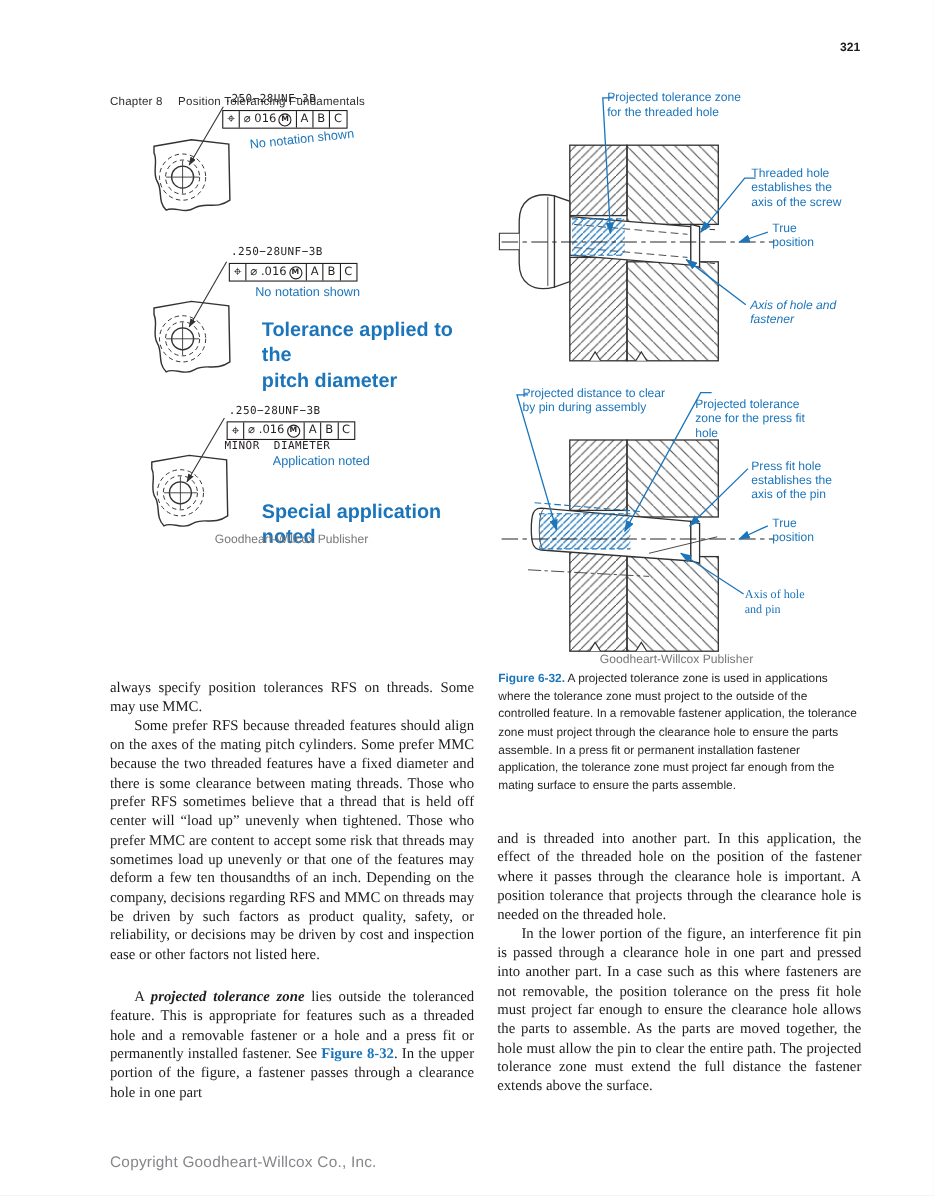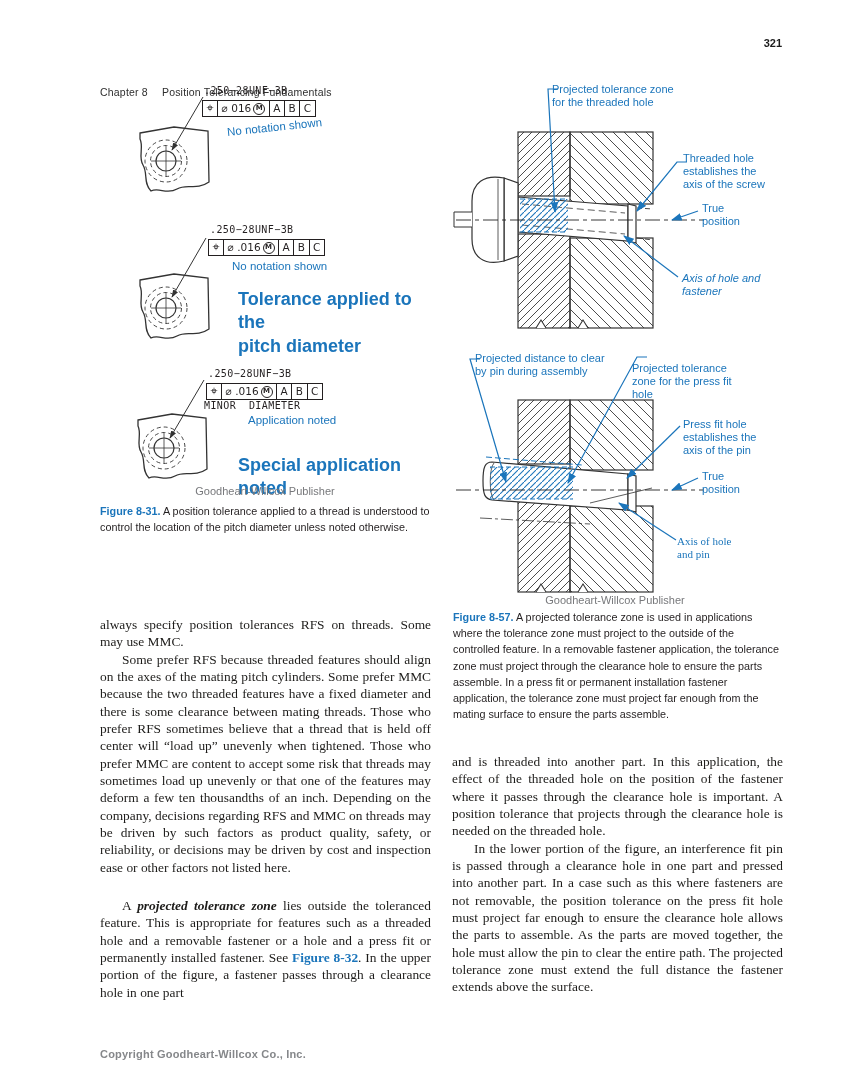--- a/index.html
+++ b/index.html
@@ -9,21 +9,21 @@
   }
   html,body{margin:0;padding:0;background:#e8e8e8;}
   #page{position:relative;width:849px;height:1087px;background:#ffffff;margin:0 auto;overflow:hidden;
         font-family:"Liberation Sans",sans-serif;}
   .abs{position:absolute;}
 
   
   .header-text{font-size:10.5px;color:#2e2e2e;letter-spacing:0.2px;margin-top:48px;}
   .chapter-gap{display:inline-block;width:14px;}
   .page-num{font-size:11px;font-weight:700;color:#1c1c1c;}
-  .footer-text{font-size:11px;color:#85878a;letter-spacing:0.2px;font-weight:bold;}
+  .footer-text{font-size:14px;color:#85878a;letter-spacing:0.2px;}
 
   
   .eng{font-family:"DejaVu Sans Mono",monospace;font-size:10px;color:var(--ink);
        letter-spacing:0.4px;white-space:pre;line-height:1;}
   .fcf{display:inline-flex;align-items:stretch;border:1.3px solid var(--ink);background:#fff;height:15px;
        font-family:"DejaVu Sans",sans-serif;font-size:10.5px;color:var(--ink);line-height:1;}
   .fcf .cell{display:flex;align-items:center;padding:0 3.5px;border-left:1.3px solid var(--ink);gap:2px;}
   .fcf .cell:first-child{border-left:none;}
   .possym{font-size:12.5px;line-height:1;}
   .mcirc{width:10px;height:10px;border:1px solid var(--ink);border-radius:50%;display:inline-flex;
@@ -150,24 +150,20 @@
       <span class="cell">B</span>
       <span class="cell">C</span>
     </div>
     <div class="abs eng" style="left:104px;top:33px;">MINOR  DIAMETER</div>
     <div class="abs blue-note" style="left:148px;top:46px;">Application noted</div>
     <div class="abs blue-bold" style="left:138px;top:86px;width:190px;">Special application noted</div>
   </div>
 
   <div class="abs credit" style="left:100px;top:485px;width:330px;">Goodheart-Willcox Publisher</div>
 
-  <div class="abs caption" style="left:100px;top:503px;width:332px;">
-    <span class="cap-label">Figure 8-31.</span>
-    <span>A position tolerance applied to a thread is understood to control the location of the pitch diameter unless noted otherwise.</span>
-  </div>
 
   <div class="abs body-text" style="left:100px;top:572px;width:331px;margin-top:44px;">
     <p>always specify position tolerances RFS on threads. Some may use MMC.</p>
     <p class="indent">Some prefer RFS because threaded features should align on the axes of the mating pitch cylinders. Some prefer MMC because the two threaded features have a fixed diameter and there is some clearance between mating threads. Those who prefer RFS sometimes believe that a thread that is held off center will “load up” unevenly when tightened. Those who prefer MMC are content to accept some risk that threads may sometimes load up unevenly or that one of the features may deform a few ten thousandths of an inch. Depending on the company, decisions regarding RFS and MMC on threads may be driven by such factors as product quality, safety, or reliability, or decisions may be driven by cost and inspection ease or other factors not listed here.</p>
   </div>
   <div class="abs body-text" style="left:100px;top:897px;width:331px;">
     <p class="indent"><span>A </span><span class="bi">projected tolerance zone</span><span> lies outside the toleranced feature. This is appropriate for features such as a threaded hole and a removable fastener or a hole and a press fit or permanently installed fastener. See </span><span class="figref">Figure 8-32</span><span>. In the upper portion of the figure, a fastener passes through a clearance hole in one part</span></p>
   </div>
 
   <div class="abs" style="left:440px;top:80px;width:350px;height:268px;">
@@ -250,21 +246,21 @@
 axis of the pin</div>
     <div class="abs fig-label" style="left:262px;top:120px;">True
 position</div>
     <div class="abs fig-label" style="left:237px;top:185px;font-family:Liberation Serif, serif;">Axis of hole
 and pin</div>
   </div>
 
   <div class="abs credit" style="left:450px;top:594px;width:330px;">Goodheart-Willcox Publisher</div>
 
   <div class="abs caption" style="left:453px;top:609px;width:330px;">
-    <span class="cap-label">Figure 8-57.</span>
+    <span class="cap-label">Figure 6-32.</span>
     <span>A projected tolerance zone is used in applications where the tolerance zone must project to the outside of the controlled feature. In a removable fastener application, the tolerance zone must project through the clearance hole to ensure the parts assemble. In a press fit or permanent installation fastener application, the tolerance zone must project far enough from the mating surface to ensure the parts assemble.</span>
   </div>
 
   <div class="abs body-text" style="left:452px;top:753px;width:331px;">
     <p>and is threaded into another part. In this application, the effect of the threaded hole on the position of the fastener where it passes through the clearance hole is important. A position tolerance that projects through the clearance hole is needed on the threaded hole.</p>
     <p class="indent">In the lower portion of the figure, an interference fit pin is passed through a clearance hole in one part and pressed into another part. In a case such as this where fasteners are not removable, the position tolerance on the press fit hole must project far enough to ensure the clearance hole allows the parts to assemble. As the parts are moved together, the hole must allow the pin to clear the entire path. The projected tolerance zone must extend the full distance the fastener extends above the surface.</p>
   </div>
 
   <div class="abs footer-text" style="left:100px;top:1048px;">Copyright Goodheart-Willcox Co., Inc.</div>
 

